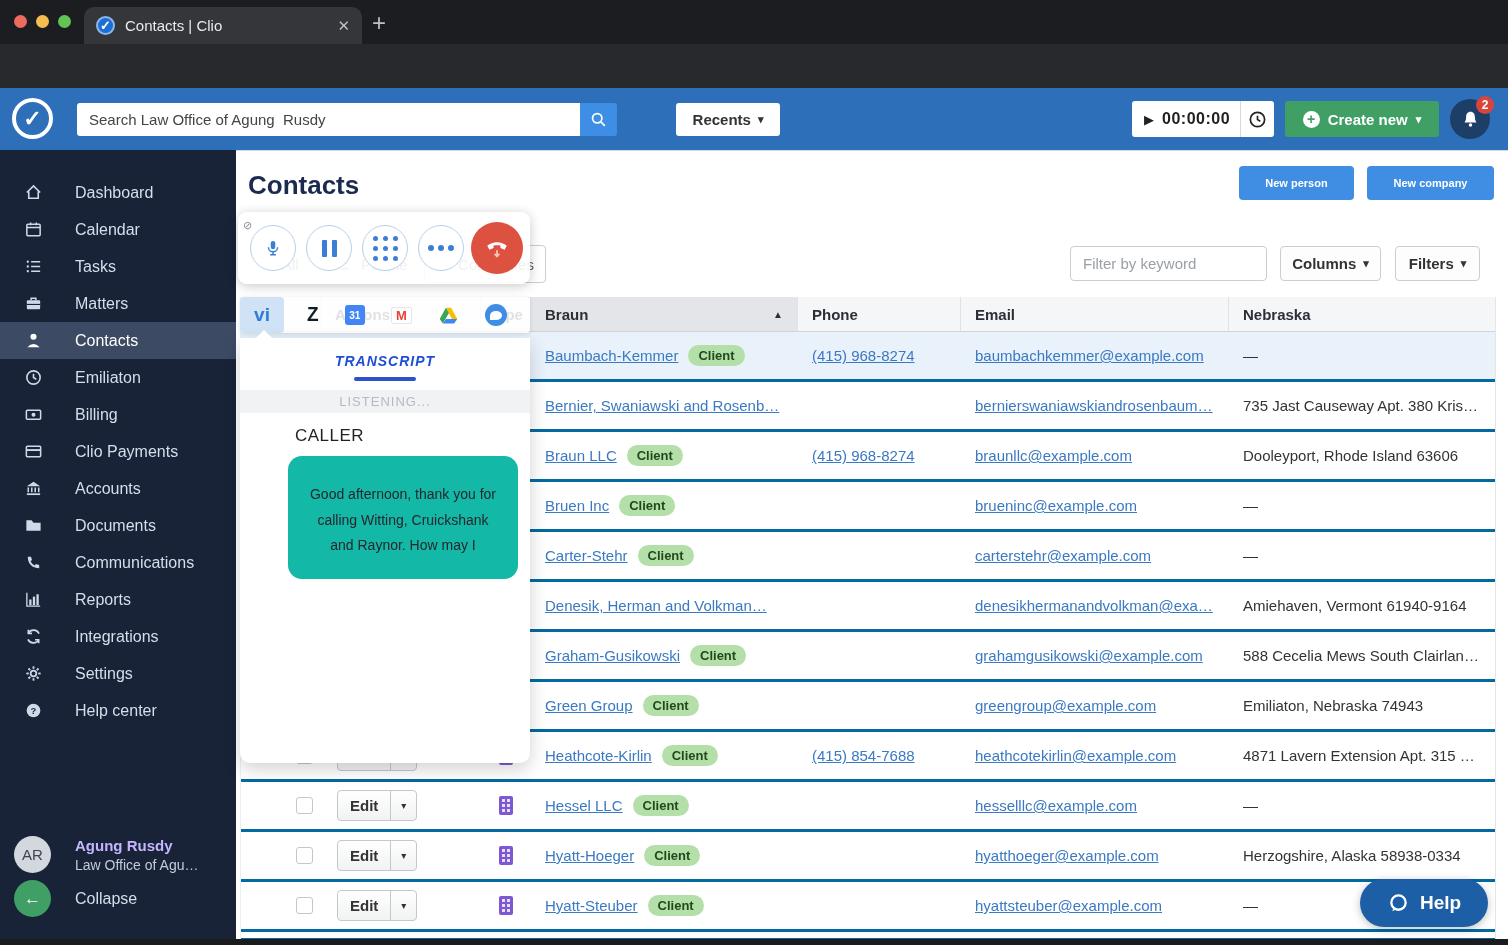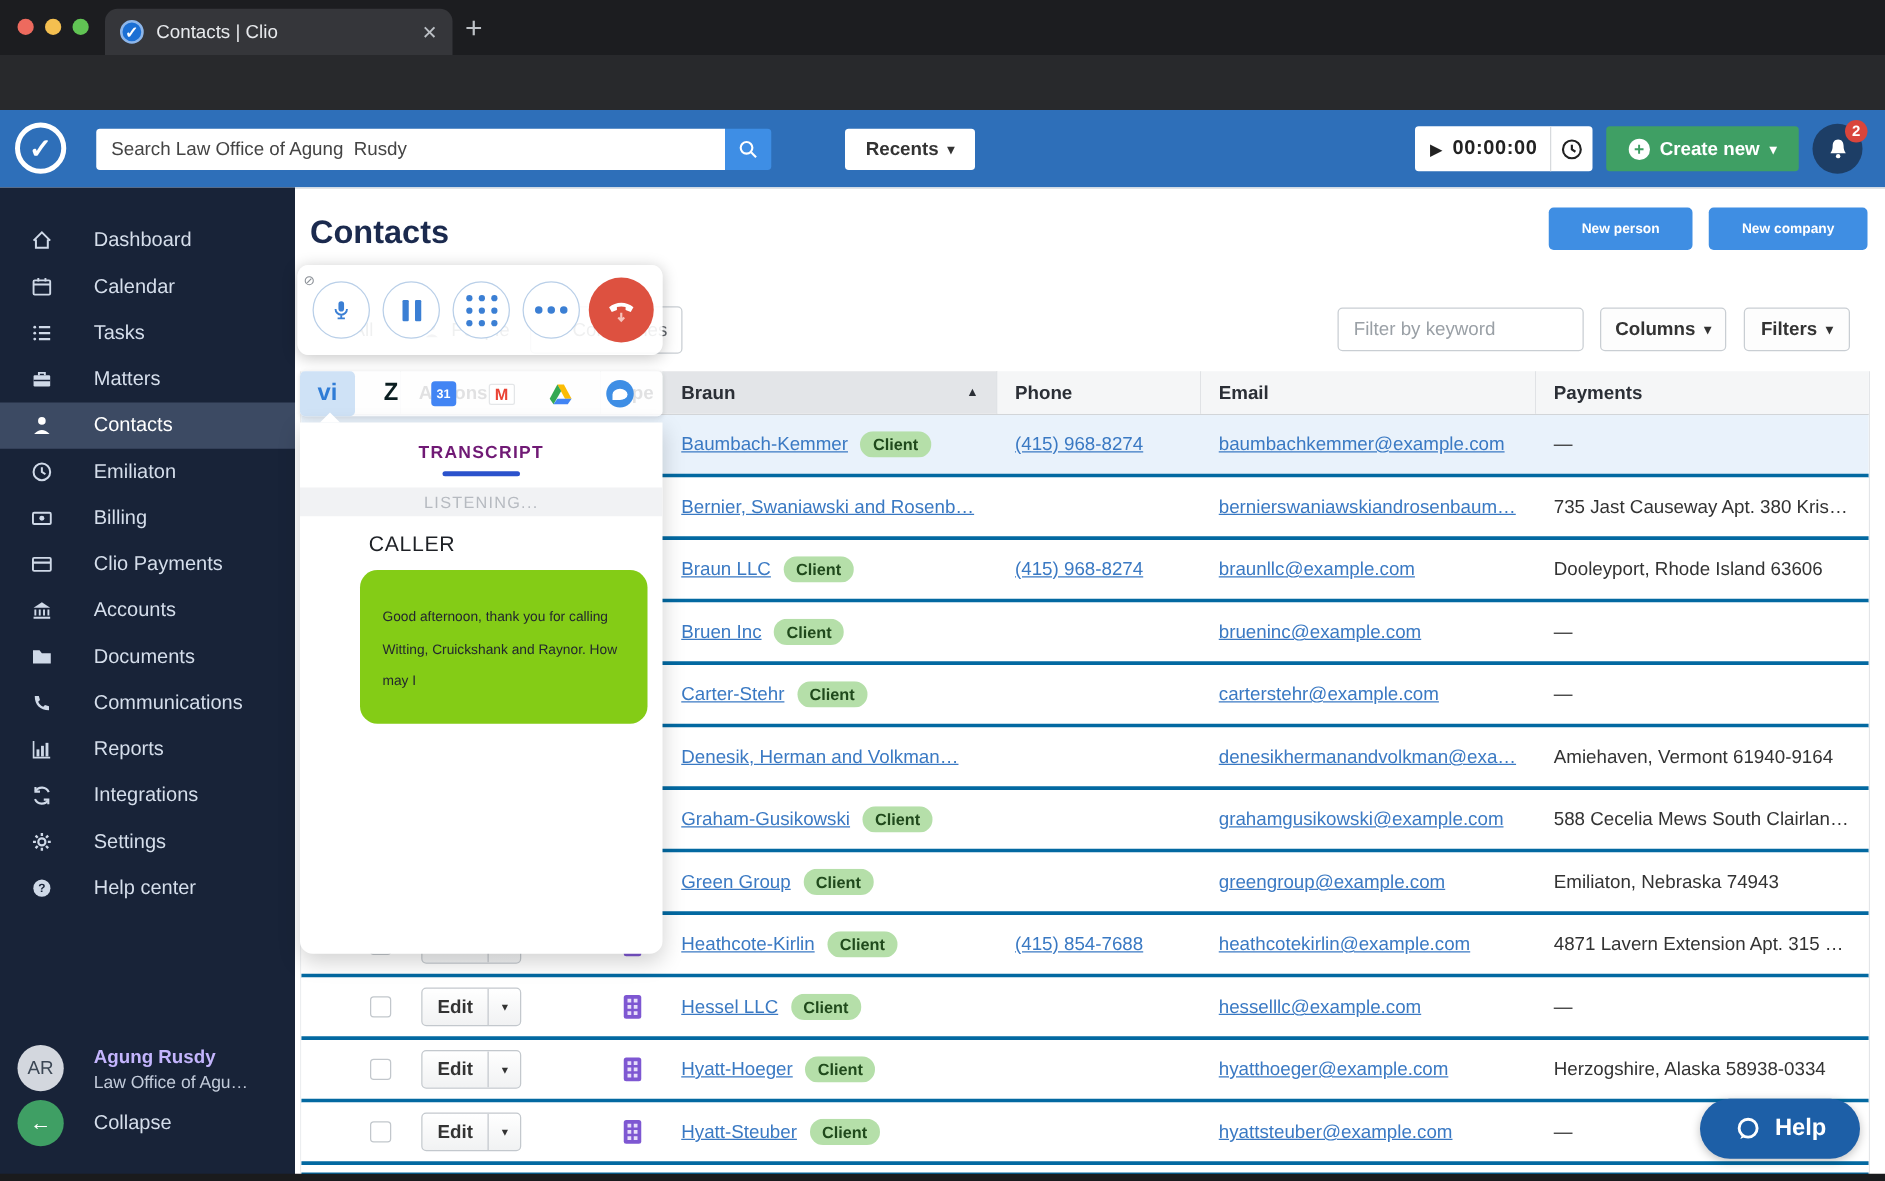--- a/index.html
+++ b/index.html
@@ -144,27 +144,27 @@
   .gmico { width:21px; height:17px; background:#fff; border:1px solid #e4e6e8; border-radius:2px; color:#ea4335;
            font-size:13px; font-weight:900; display:flex; align-items:center; justify-content:center; }
   .chatico { width:22px; height:22px; background:#3e8ee5; border-radius:50%; display:flex; align-items:center; justify-content:center; }
   .chatico i { width:12px; height:9px; background:#fff; border-radius:50% 50% 50% 0; }
 
   
   .transcript { left:240px; top:338px; width:290px; height:425px; background:#fff; border-radius:0 0 10px 10px;
                 box-shadow:0 6px 18px rgba(0,0,0,0.18); z-index:6; }
   .tr-notch { position:absolute; top:-8px; left:16px; width:0; height:0;
               border-left:8px solid transparent; border-right:8px solid transparent; border-bottom:8px solid #fff; }
-  .tr-tab { text-align:center; padding-top:15px; font-size:14px; font-weight:bold; letter-spacing:1px; color:#701a75; }
+  .tr-tab { text-align:center; padding-top:15px; font-size:14px; font-weight:bold; letter-spacing:1px; color:#1d4ed8;font-style:italic; }
   .tr-underline { width:62px; height:4px; background:#2b52cc; border-radius:2px; margin:8px auto 0; }
   .tr-status { margin-top:9px; height:23px; background:#f1f2f4; display:flex; align-items:center; justify-content:center;
                font-size:13px; letter-spacing:1px; color:#b6bac0; }
   .tr-speaker { margin:13px 0 0 55px; font-size:17px; color:#1e2126; letter-spacing:0.5px; }
-  .tr-bubble { margin:10px 12px 0 48px; background:#84cc16; border-radius:14px; padding:26px 18px 20px;
-               font-size:11px; line-height:25.5px; color:#23272e; }
+  .tr-bubble { margin:10px 12px 0 48px; background:#14b8a6; border-radius:14px; padding:26px 18px 20px;
+               font-size:14px; line-height:25.5px; color:#23272e;text-align:center; }
 
   
   .helpbtn { left:1360px; top:879px; width:128px; height:48px; border-radius:24px; background:#1d5fa7; z-index:8;
              display:flex; align-items:center; justify-content:center; gap:10px; color:#fff; font-size:19px; font-weight:bold;
              box-shadow:0 2px 8px rgba(0,0,0,0.25); }
   .bottomstrip { left:0; top:939px; width:1508px; height:6px; background:#1a1b1d; z-index:9; }
 </style>
 </head>
 <body>
 
@@ -411,21 +411,21 @@
     <div class="thead">
       <div class="th" style="width:80px;"></div>
       <div class="th" style="width:160px;">Actions</div>
       <div class="th" style="width:50px;padding-left:8px;">Type</div>
       <div class="th sorted" style="width:267px;">
         <span>Braun</span>
         <span class="sortarrow">▲</span>
       </div>
       <div class="th" style="width:163px;">Phone</div>
       <div class="th" style="width:268px;">Email</div>
-      <div class="th" style="flex:1;border-right:none;">Payments</div>
+      <div class="th" style="flex:1;border-right:none;">Nebraska</div>
     </div>
     <div class="tbody">
         <div class="trow hl">
           <div class="c-check">
             <span class="checkbox"></span>
           </div>
           <div class="c-act"><span class="editbtn">
               <span class="e-l">Edit</span>
               <span class="e-c">▾</span>
             </span></div>

